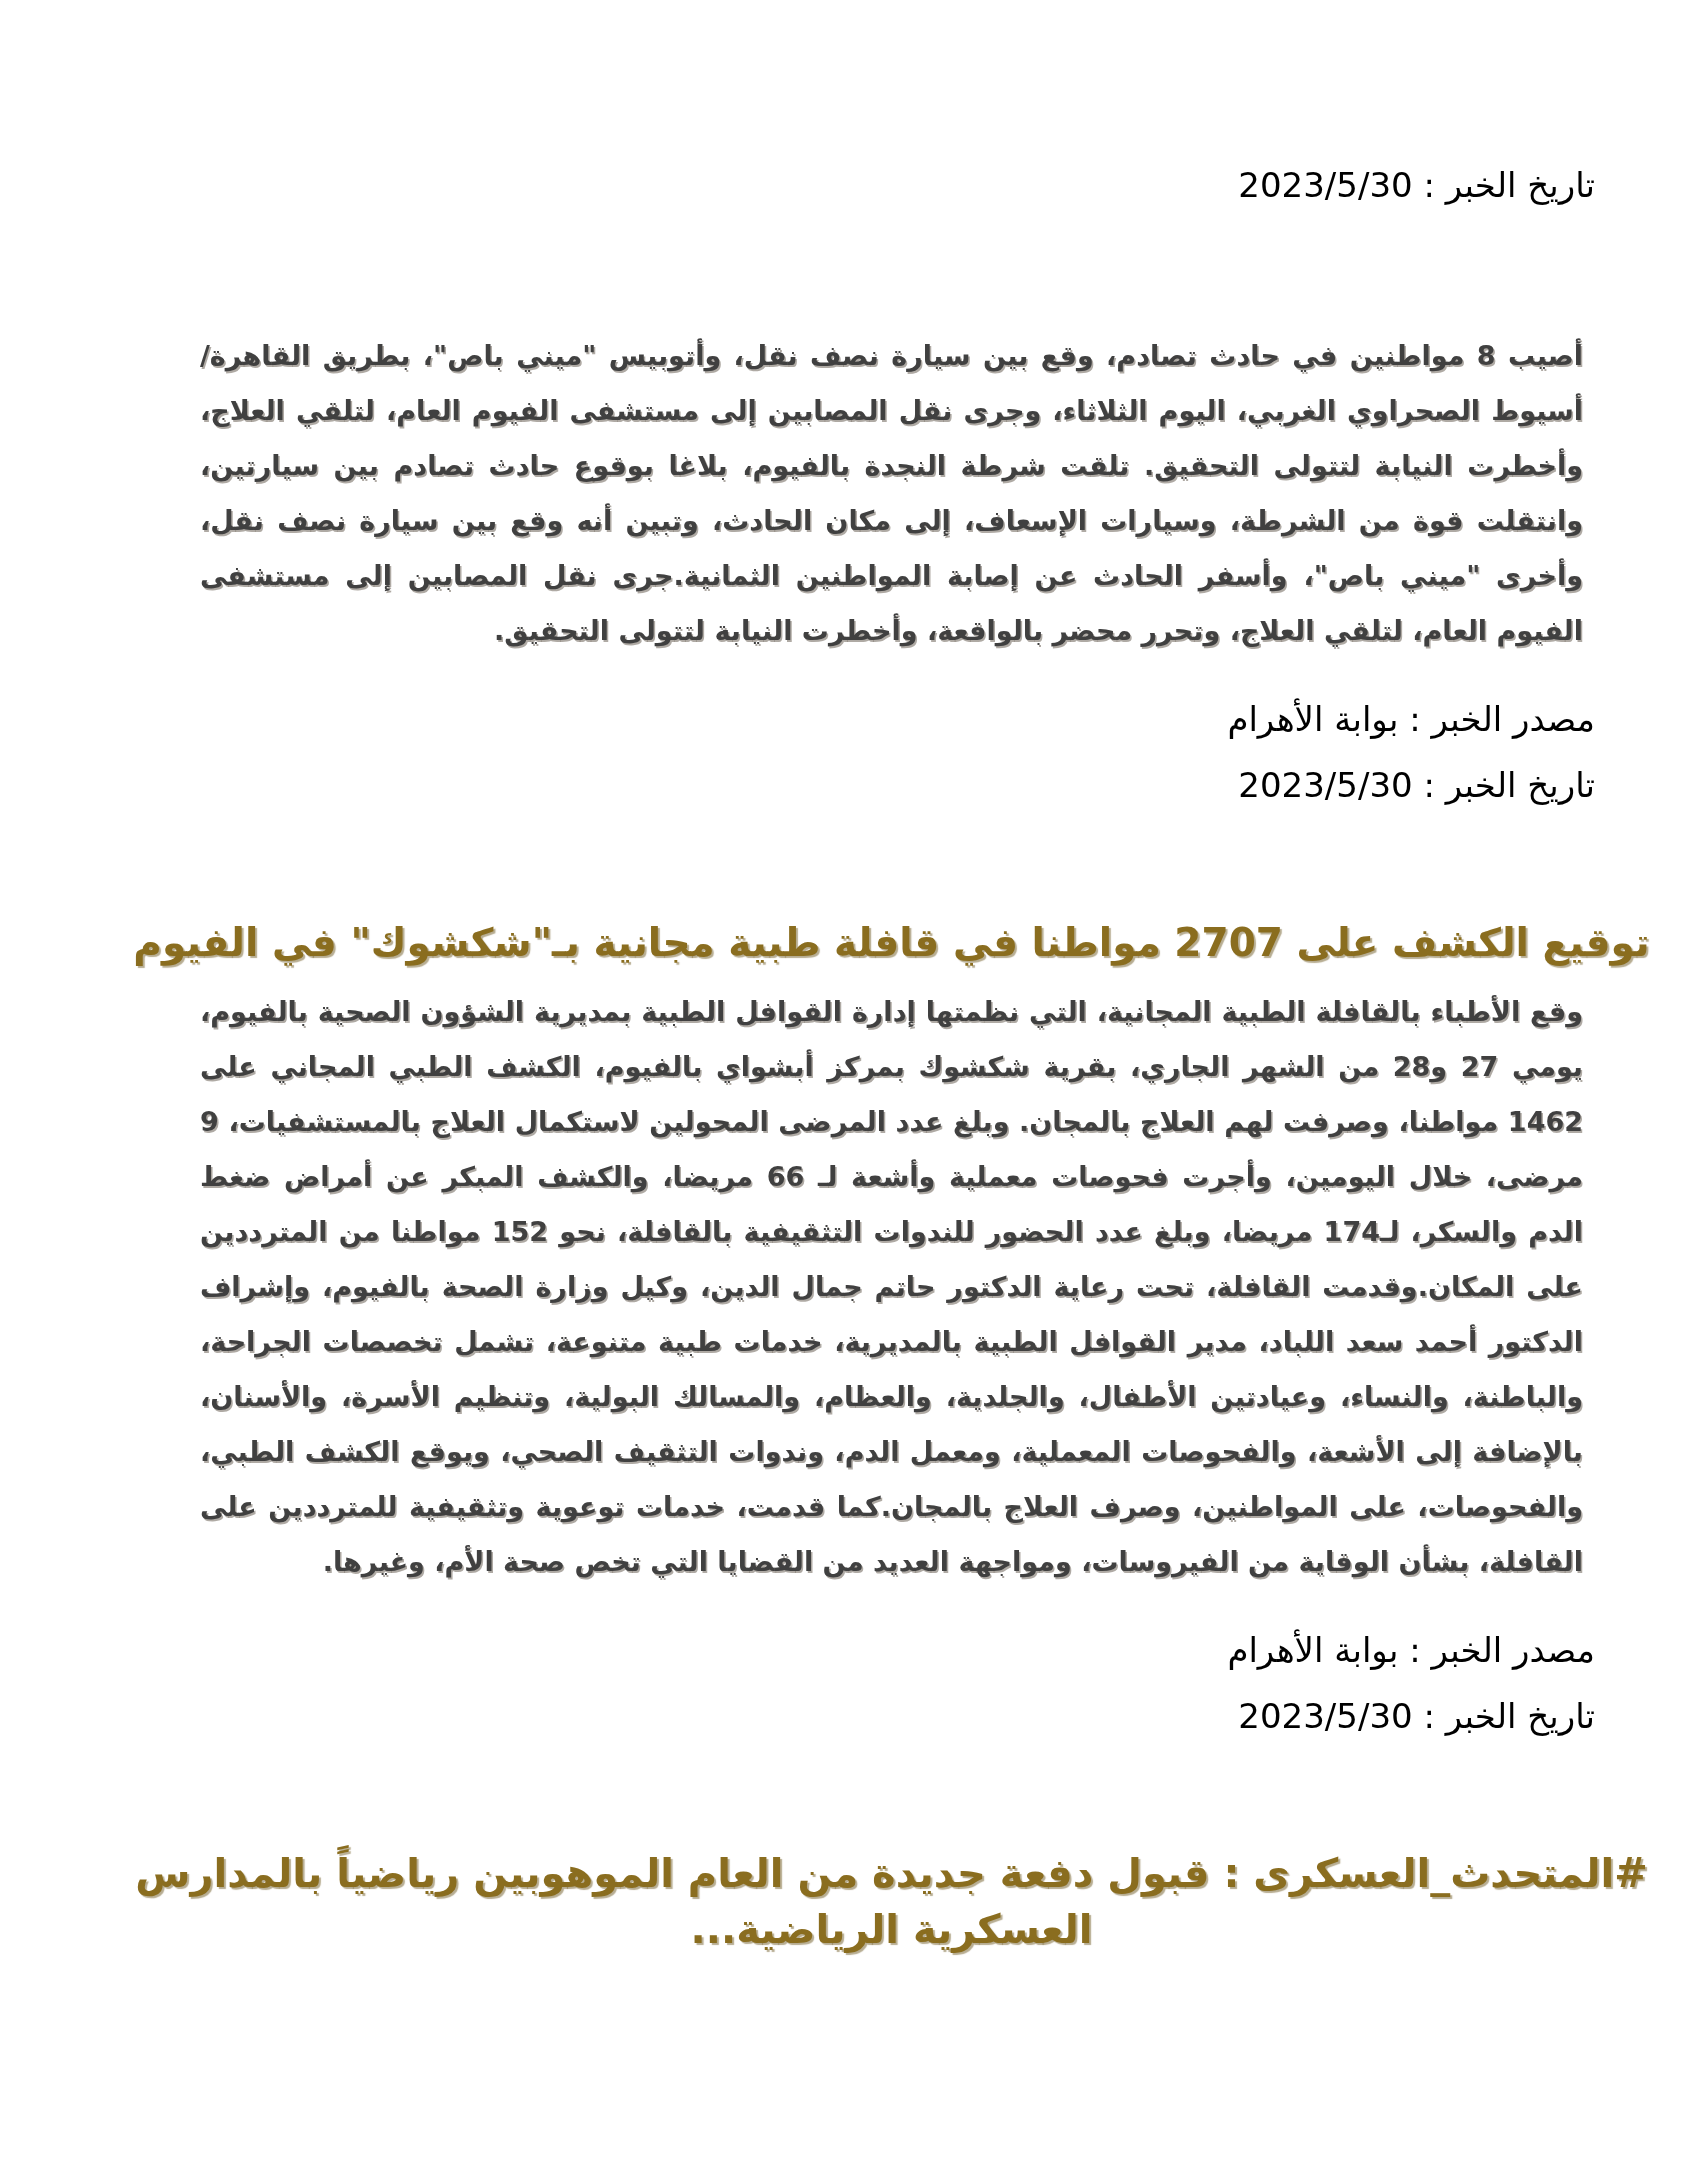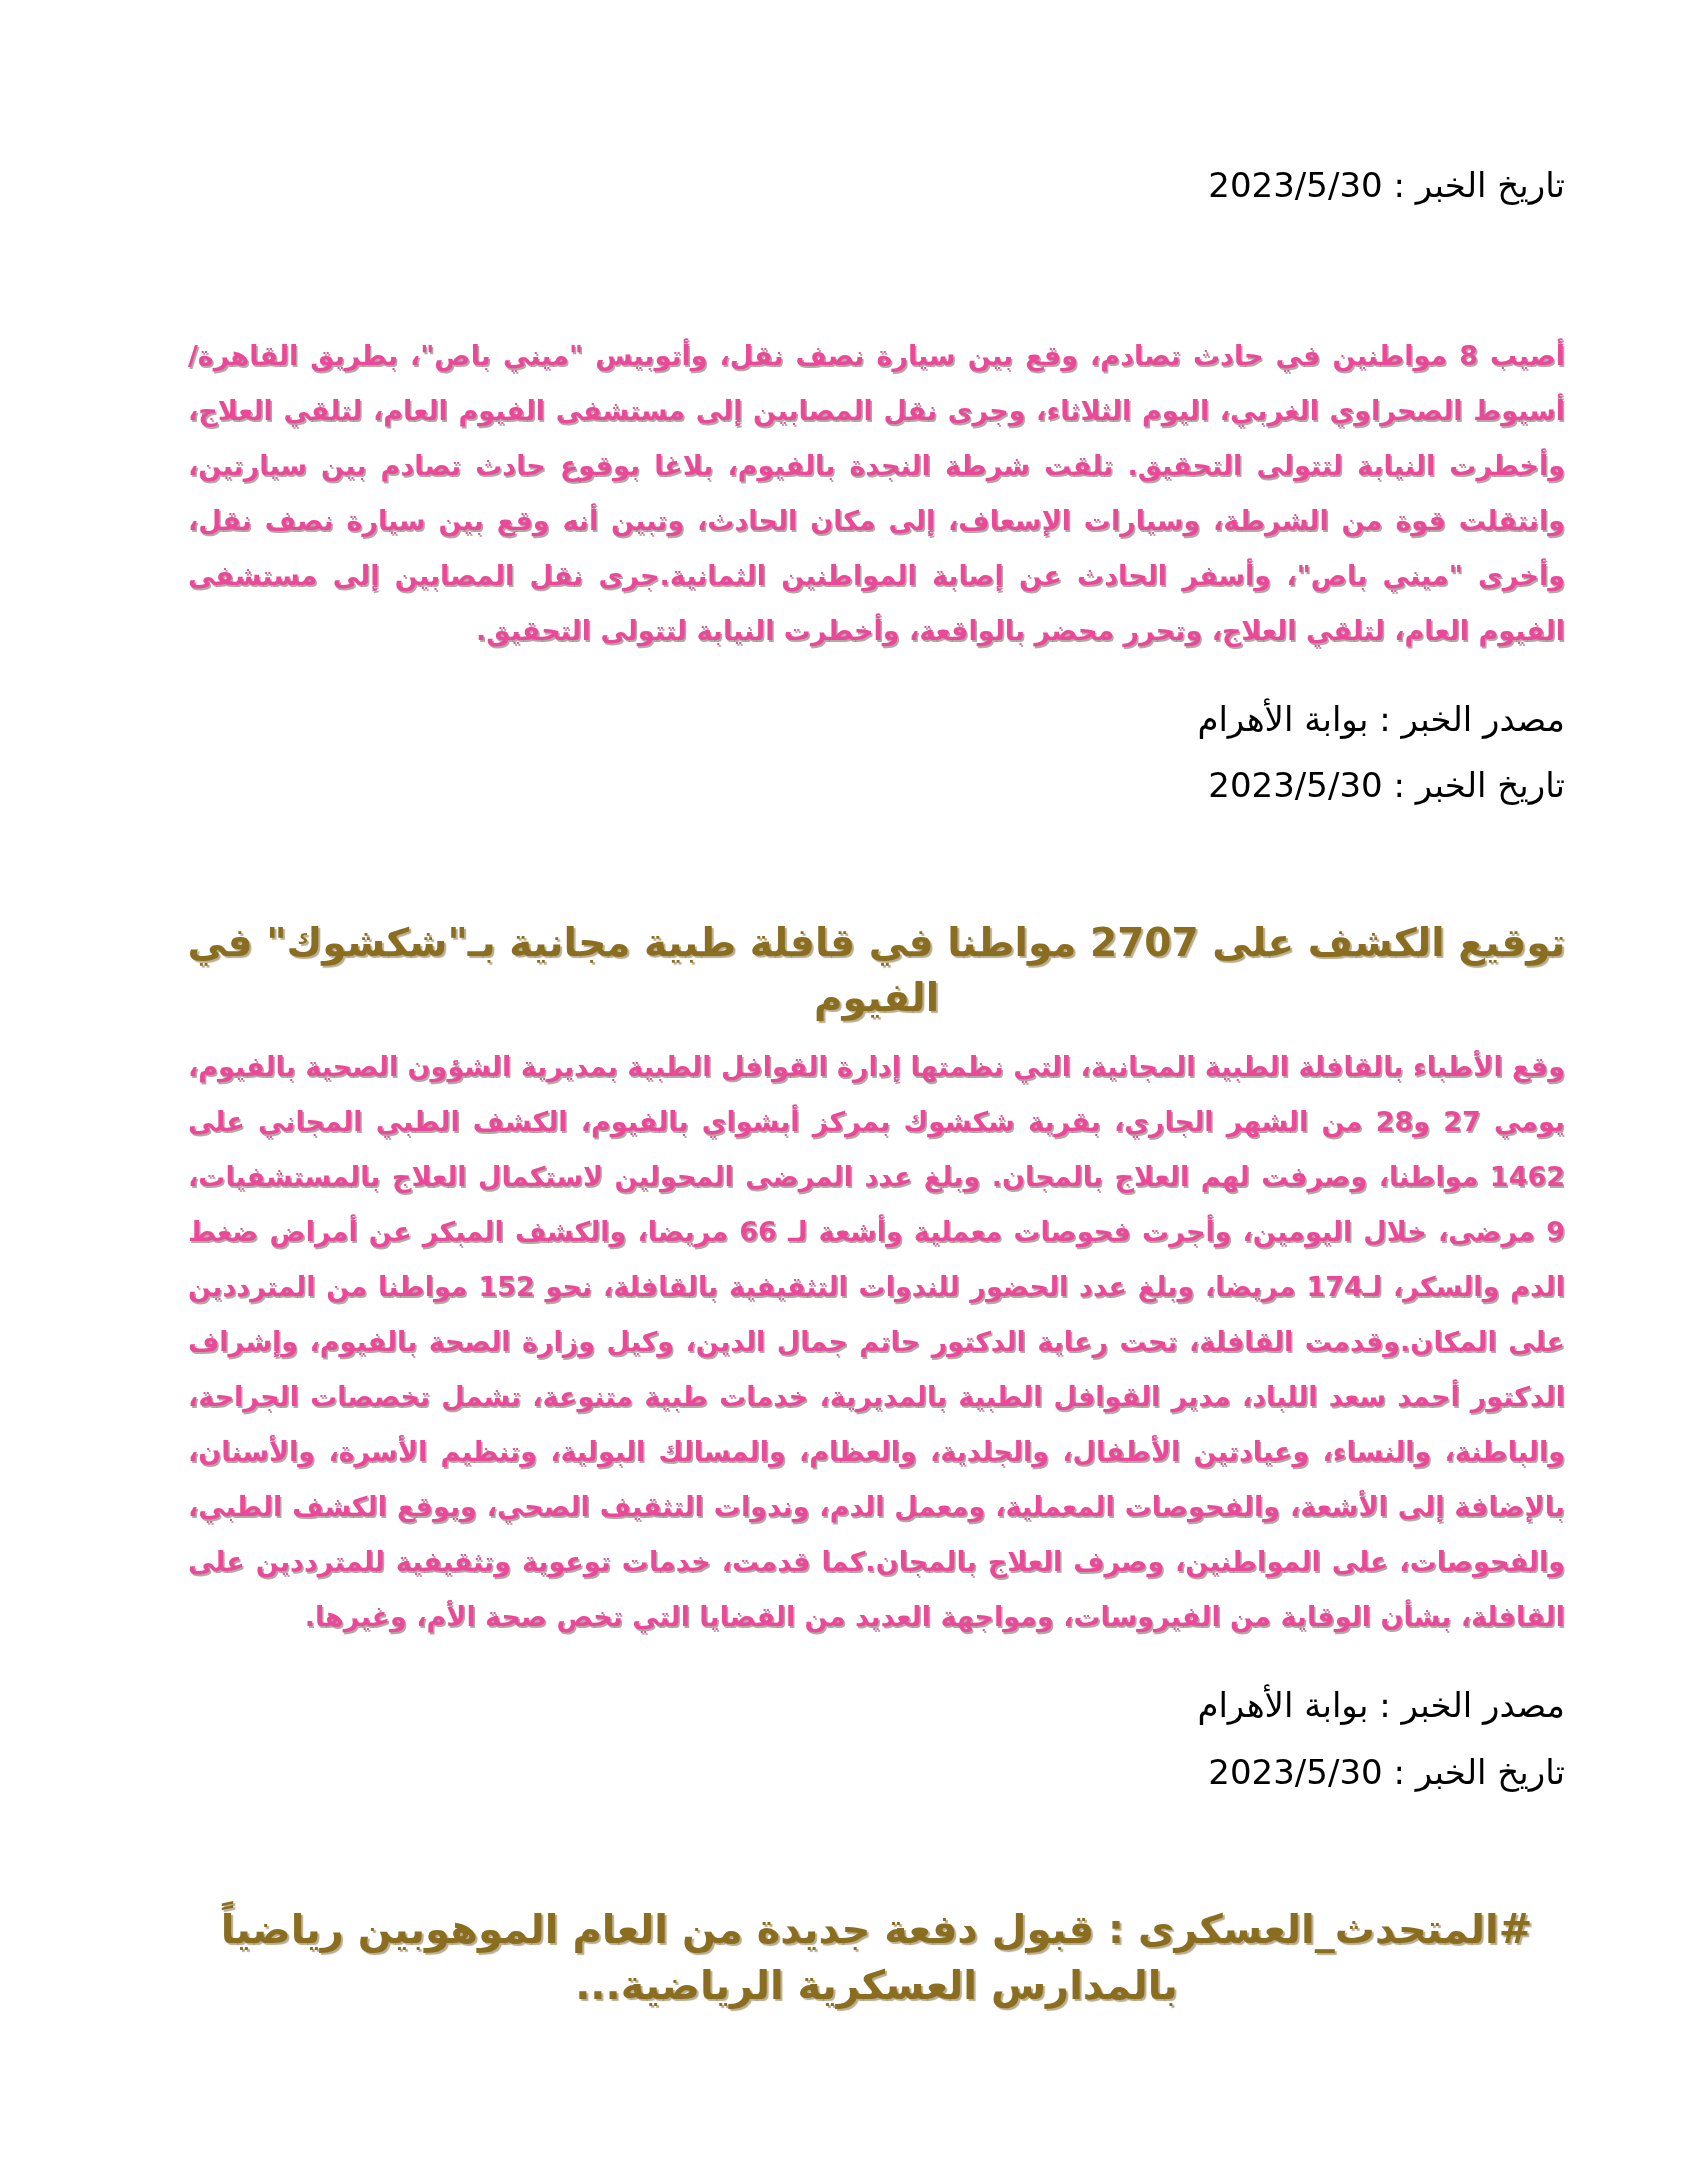--- a/index.html
+++ b/index.html
@@ -11,21 +11,21 @@
     width: 1683px;
     height: 2178px;
     overflow: hidden;
     font-family: "DejaVu Sans", sans-serif;
     direction: rtl;
   }
   .page {
     box-sizing: border-box;
     width: 1683px;
     height: 1634px;
-    padding: 163px 118px 0 188px;
+    padding: 163px 88px 0 188px;
     background: #ffffff;
   }
   
   .meta-line {
     direction: rtl;
     text-align: start;
     font-size: 34px;
     line-height: 1.3;
     color: #000000;
     font-weight: normal;
@@ -37,25 +37,25 @@
   .article + .article { margin-top: 107px; }
   .headline {
     font-weight: bold;
     font-size: 39px;
     line-height: 1.42;
     text-align: center;
     margin: 0 -57px 14px -57px;
     text-shadow: 2px 2px 1px rgba(96, 74, 14, 0.45);
   }
   .body-text {
-    margin: 0;
+    margin: 12px;
     font-size: 27px;
     font-weight: bold;
     line-height: 55px;
-    color: #ec4899;
+    color: #404040;
     text-align: justify;
     text-shadow: 1.5px 1.5px 0 rgba(110, 100, 90, 0.55);
   }
   .article-teaser { margin-top: 77px; }
   .article-teaser .headline {
     font-size: 40px;
     line-height: 1.4;
     margin-bottom: 0;
   }
 </style>

